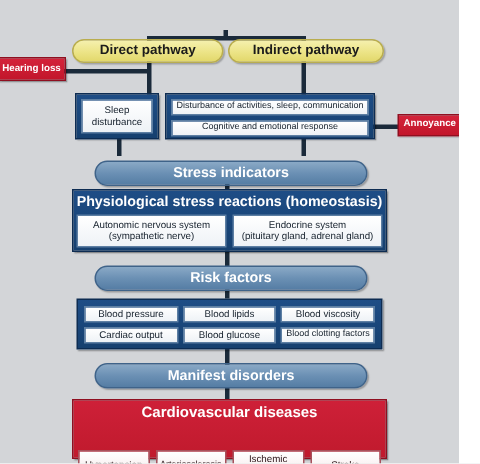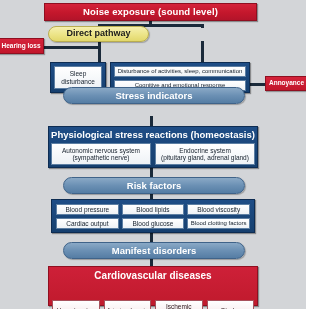--- a/index.html
+++ b/index.html
@@ -162,42 +162,42 @@
   <div class="vline" style="left:150px; top:116px; height:10px;"></div>
 
   <div class="vline" style="left:150px; top:167px; height:14px;"></div>
 
   <div class="vline" style="left:150px; top:193px; height:6px;"></div>
 
   <div class="vline" style="left:150px; top:232px; height:12px;"></div>
 
   <div class="vline" style="left:150px; top:258px; height:8px;"></div>
 
-  <div class="node red-banner" style="left:44px; top:3px; width:213px; height:18px;">Noise exposure (sound level)</div>
 
   <div class="node red-tag" style="left:-2px; top:38px; width:46px; height:16px;">Hearing loss</div>
 
   <div class="node yellow-pill" style="left:48px; top:26px; width:101px; height:16px;">Direct pathway</div>
 
+  <div class="node yellow-pill" style="left:152px; top:26px; width:104px; height:16px;">Indirect pathway</div>
 
   <div class="navy-box" style="left:50px; top:62px; width:56px; height:31px; padding:3px;">
     <div class="white-cell" style="width:100%; height:100%; flex-direction:column;">
       <span>Sleep</span>
       <span>disturbance</span>
     </div>
   </div>
 
   <div class="navy-box" style="left:110px; top:62px; width:140px; height:31px; padding:3px;">
     <div class="white-cell" style="width:100%; height:11px; margin-bottom:3px; font-size:6px;">Disturbance of activities, sleep, communication</div>
     <div class="white-cell" style="width:100%; height:11px; font-size:6px;">Cognitive and emotional response</div>
   </div>
 
   <div class="node red-tag" style="left:265px; top:76px; width:43px; height:15px;">Annoyance</div>
 
-  <div class="node blue-pill" style="left:63px; top:87px; width:182px; height:17px;">Stress indicators</div>
+  <div class="node blue-pill" style="left:63px; top:107px; width:182px; height:17px;">Stress indicators</div>
 
   <div class="navy-box" style="left:48px; top:126px; width:210px; height:42px; padding:2px;">
     <div class="navy-title" style="margin-bottom:3px;">Physiological stress reactions (homeostasis)</div>
     <div style="display:flex; gap:4px; height:22px;">
       <div class="white-cell" style="flex:1; flex-direction:column;">
         <span>Autonomic nervous system</span>
         <span>(sympathetic nerve)</span>
       </div>
       <div class="white-cell" style="flex:1; flex-direction:column;">
         <span>Endocrine system</span>

